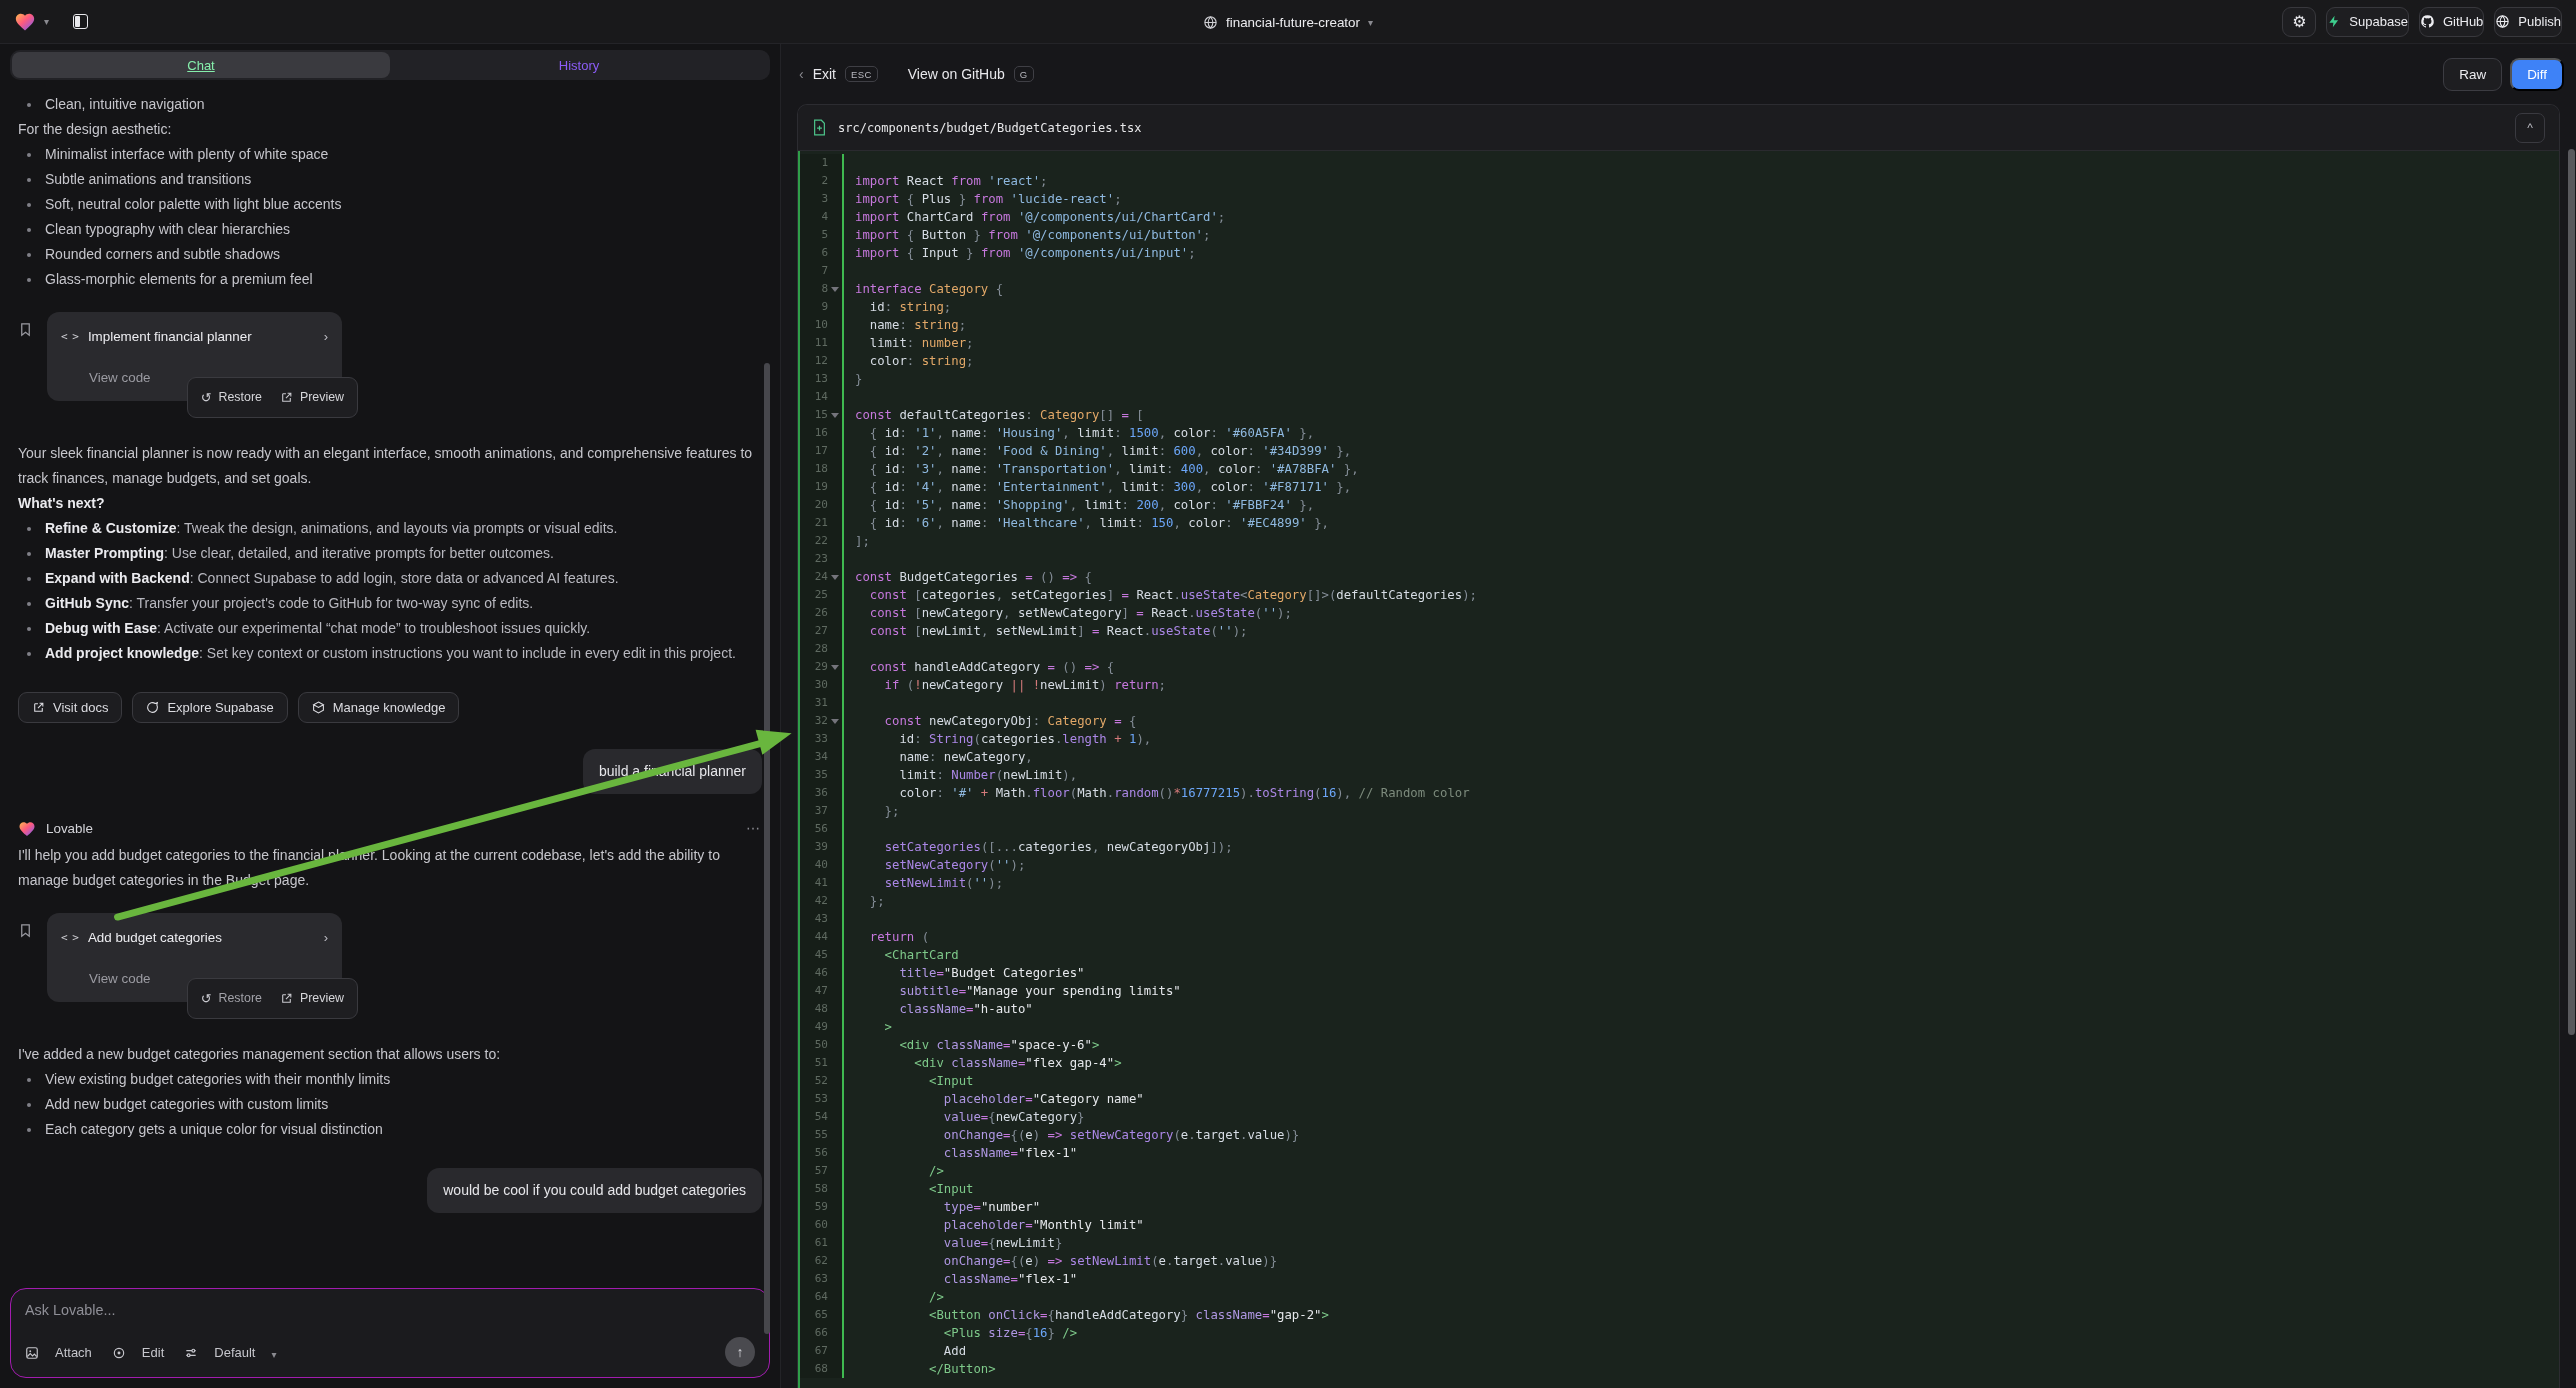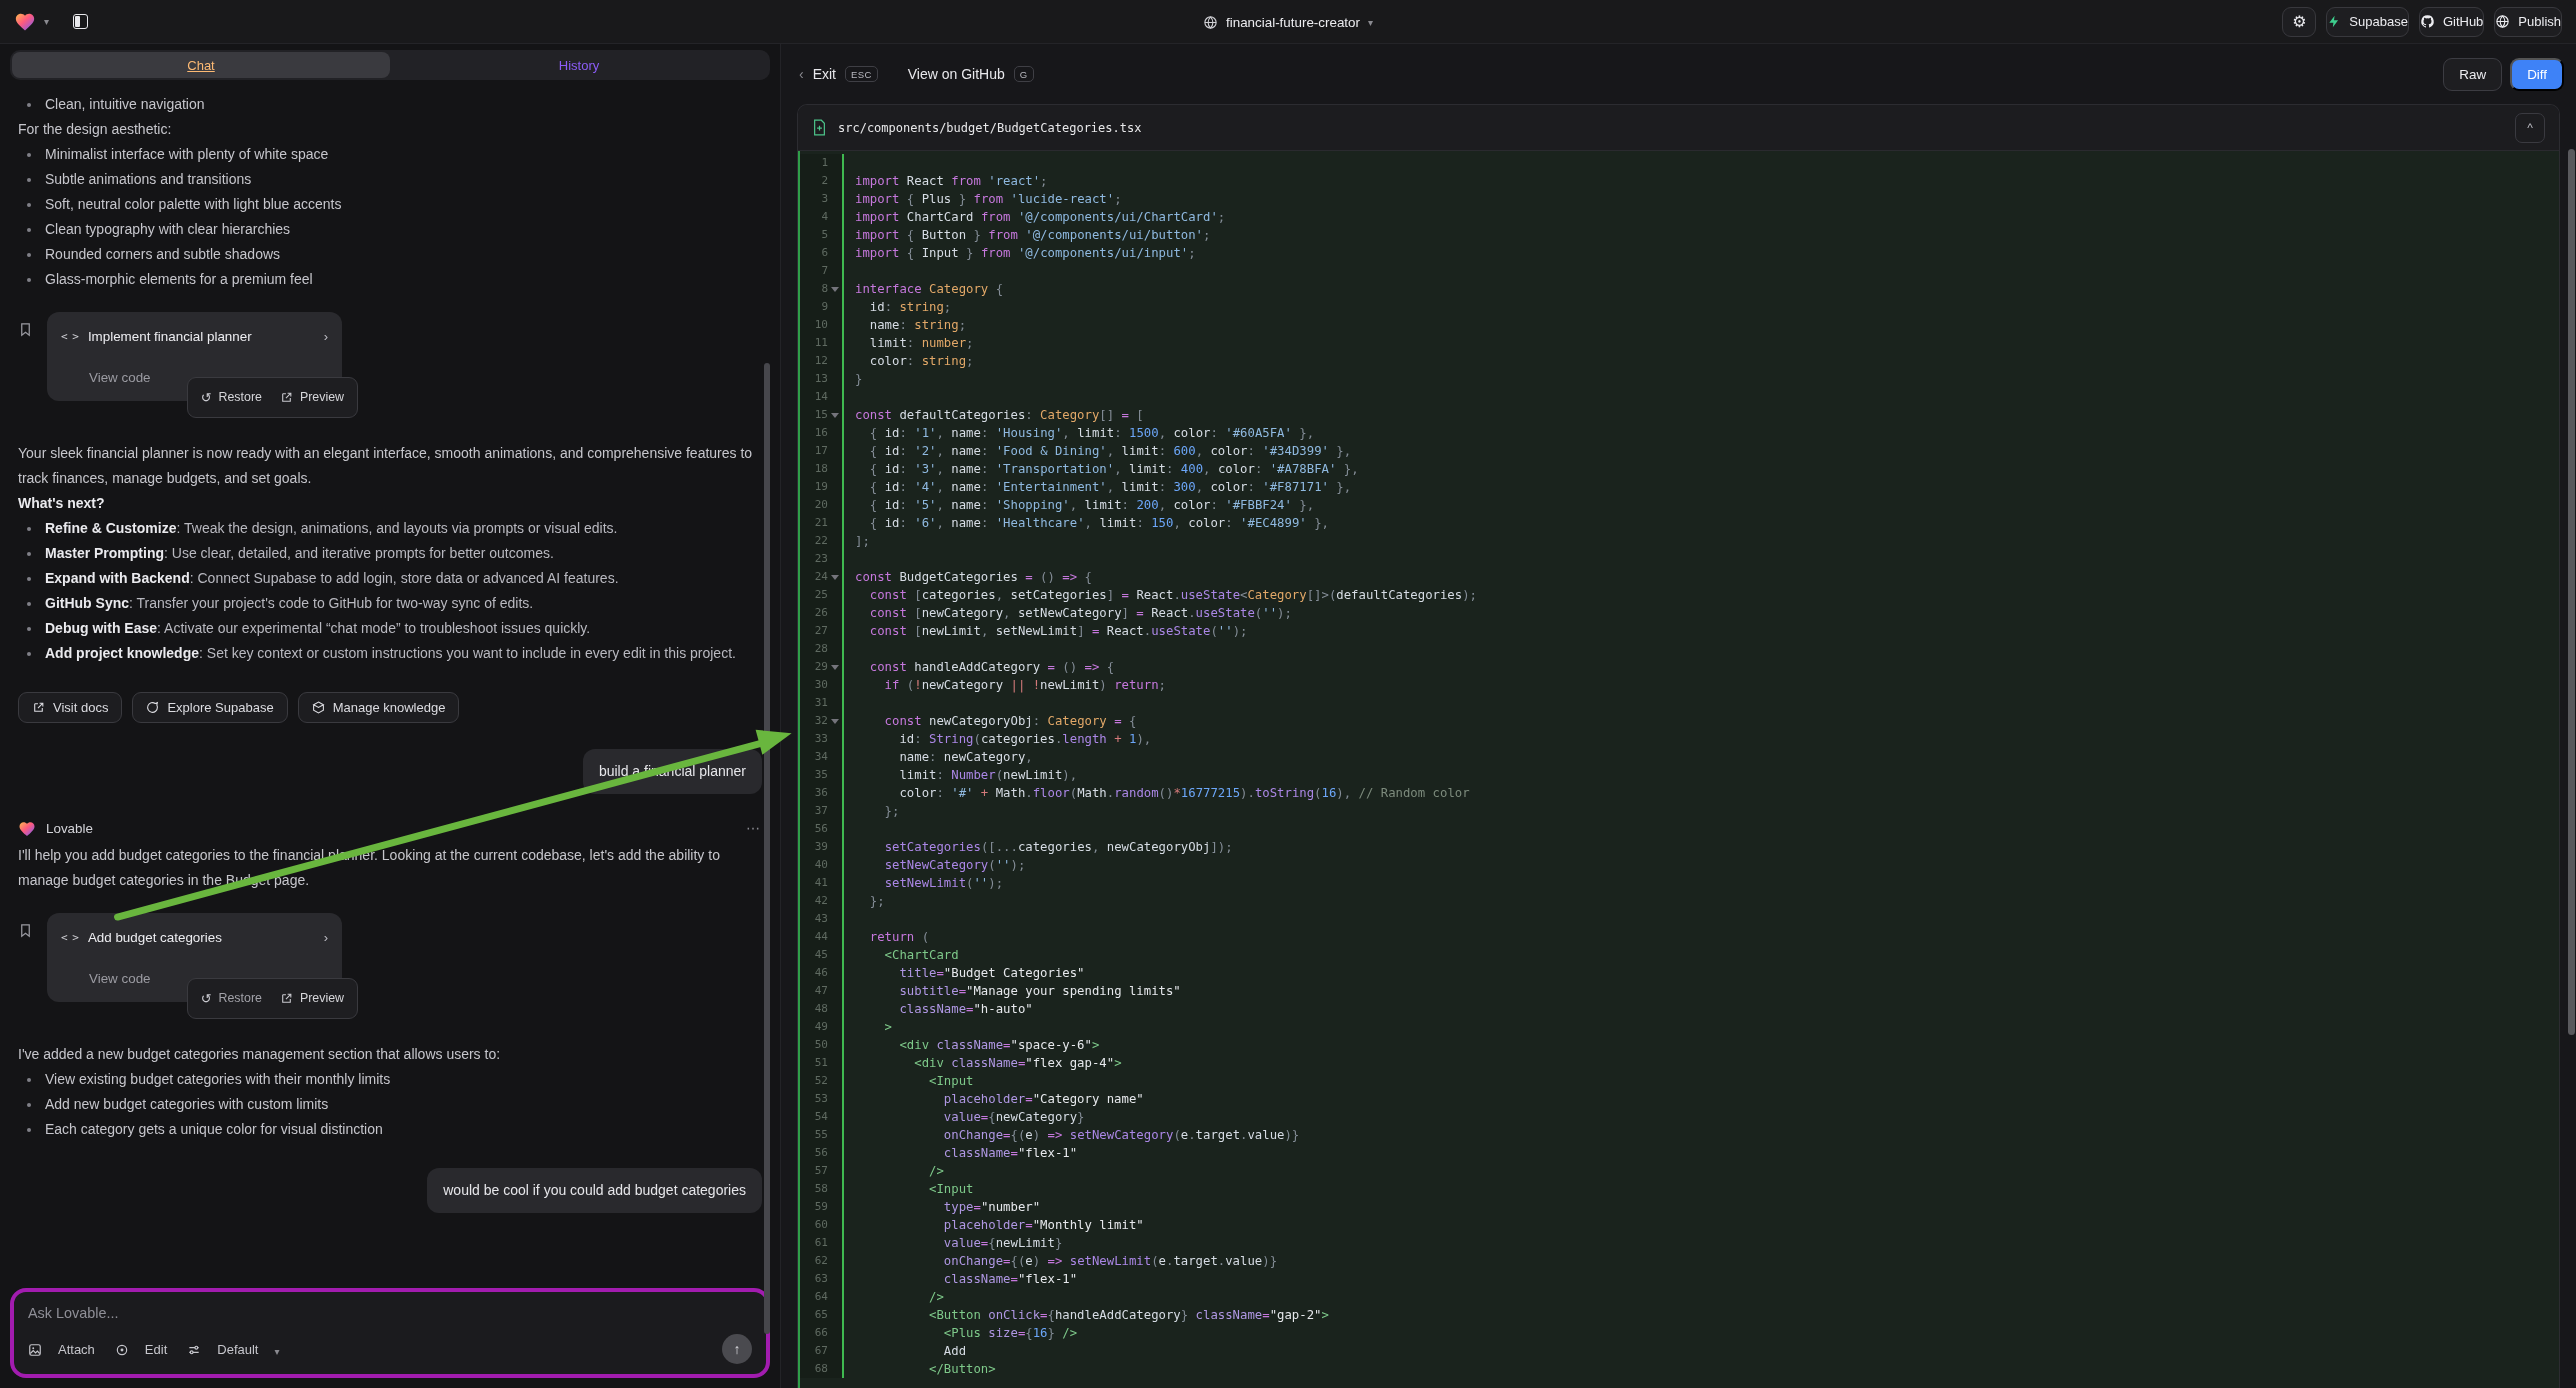--- a/index.html
+++ b/index.html
@@ -29,21 +29,21 @@
 
   
   #main { flex:1; display:flex; min-height:0; }
 
   
   #chat-panel { width:781px; flex:none; background:#141416; border-right:1px solid #232327;
                 display:flex; flex-direction:column; position:relative; }
   .tabs { margin:6px 10px 0; background:#222226; border-radius:10px; padding:2px; display:flex; height:30px; flex:none; }
   .tab { flex:1; display:flex; align-items:center; justify-content:center; font-size:13px;
          color:#8b5cf6; border-radius:8px; }
-  .tab.active { background:#3a3a3f; color:#fdba74;text-decoration:underline; }
+  .tab.active { background:#3a3a3f; color:#86efac;text-decoration:underline; }
 
   .messages { flex:1; min-height:0; overflow:hidden; padding:12px 18px 0; font-size:14px;
               line-height:25px; color:#c6c6cc; }
   .messages p { margin:0 0; }
   ul.blist { list-style:none; }
   ul.blist li { position:relative; padding-left:27px; }
   ul.blist li::before { content:''; position:absolute; left:9px; top:10.5px; width:4px; height:4px;
                         border-radius:50%; background:#808088; }
   .heading-bold { font-weight:700; color:#eaeaee; }
   .next-items li b { color:#eaeaee; }
@@ -66,21 +66,21 @@
   .action-row { display:flex; gap:10px; margin:26px 0 0; }
   .action-btn { display:flex; align-items:center; gap:8px; border:1px solid #3a3a3f; background:#1d1d20;
                 color:#dcdce1; border-radius:9px; padding:7px 13px; font-size:13px; }
 
   .user-bubble { margin:26px 0 20px auto; width:fit-content; max-width:558px; background:#29292d;
                  border-radius:12px; padding:10px 16px; color:#e6e6ea; }
   .assistant-header { display:flex; align-items:center; gap:10px; margin:22px 0 2px; }
   .assistant-name { font-size:13.4px; color:#d4d4d9; }
   .dots { margin-left:auto; color:#8a8a91; font-size:14px; letter-spacing:2px; }
 
-  .composer { flex:none; margin:6px 10px 10px; border:4px solid #a21caf; background:#1b1b1e;
+  .composer { flex:none; margin:6px 10px 10px; border:1px solid #a21caf; background:#1b1b1e;
               border-radius:16px; padding:13px 14px 10px; height:90px; display:flex; flex-direction:column; }
   .composer input { background:transparent; border:none; outline:none; color:#e8e8ec; font-size:14.4px;
                     font-family:inherit; width:100%; }
   .composer input::placeholder { color:#8f8f97; }
   .composer-bottom { margin-top:auto; display:flex; align-items:center; gap:20px; color:#c6c6cc; font-size:13px; }
   .cb-item { display:flex; align-items:flex-end; gap:16px; }
   .send-btn { margin-left:auto; width:30px; height:30px; border-radius:50%; background:#4a4a4f;
               display:flex; align-items:center; justify-content:center; color:#d9d9dd; font-size:14px; }
   .chat-scroll-thumb { position:absolute; right:10px; top:319px; width:6px; height:971px;
                        background:#47474c; border-radius:3px; }

